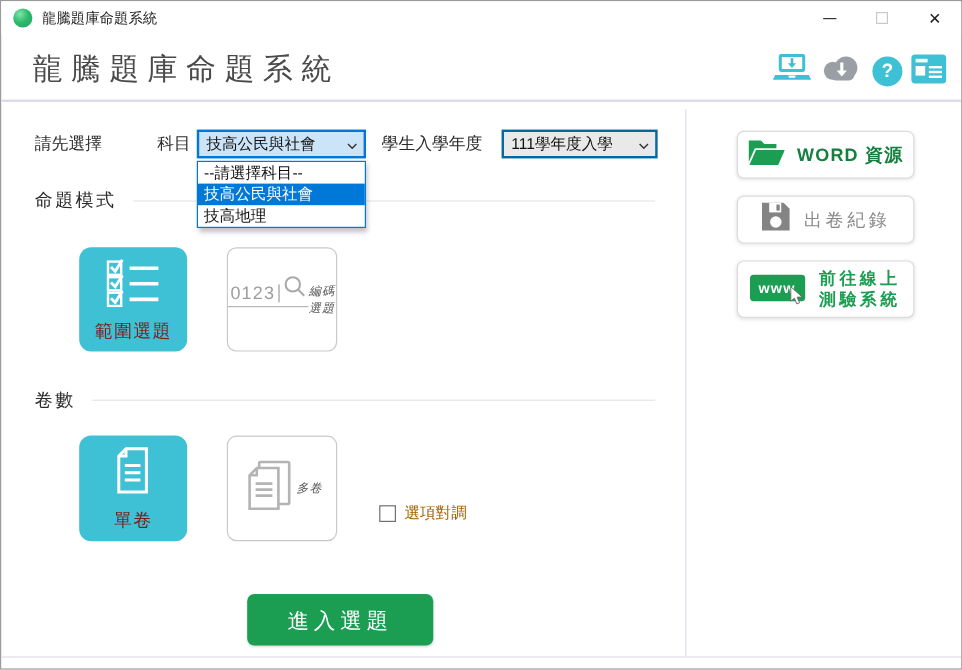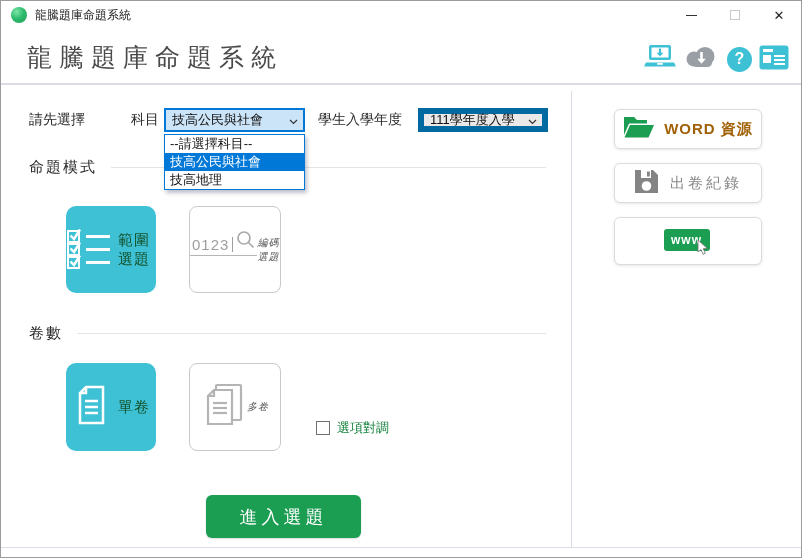--- a/index.html
+++ b/index.html
@@ -37,66 +37,66 @@
   
   .row-selects { position:absolute; top:24px; left:28px; display:flex; align-items:center; height:24px; }
   .lbl { font-size:14px; color:#2b2b2b; white-space:nowrap; }
   .prompt { margin-right:46px; }
   .subject-label { margin-right:5px; }
   .year-label { margin:0 16px 0 13px; }
   .sel { height:24px; display:flex; align-items:center; font-size:13px; color:#111;
          padding:0 5px 0 6px; white-space:nowrap; }
   .sel .chev { margin-left:auto; }
   .sel-subject { width:141px; background:#cce4f7; border:2px solid #0078d7; position:relative; }
-  .sel-year { width:130px; background:#e9e9e9; border:6px solid #0369a1; }
+  .sel-year { width:130px; background:#e9e9e9; border:2px solid #0369a1; }
 
   .dropdown { position:absolute; left:-2px; top:24px; width:141px; background:#fff;
               border:1px solid #0078d7; box-shadow:2px 3px 4px rgba(0,0,60,.25); z-index:30; }
   .dd-item { height:18px; line-height:18px; font-size:13px; color:#111; padding:0 5px; }
   .dd-item.selected { background:#0078d7; color:#fff; }
 
   
   .section-hdr { position:absolute; left:28px; right:25px; display:flex; align-items:center; }
   .sec1 { top:74px; } .sec2 { top:240px; }
   .section-title { font-size:15px; color:#2b2b2b; letter-spacing:2px; margin-right:14px; white-space:nowrap; }
   .section-line { flex:1; border-top:1px solid #e4e4e4; }
 
   
   .modes { position:absolute; top:122px; left:65px; display:flex; gap:33px; }
   .counts { position:absolute; top:279px; left:65px; display:flex; align-items:flex-end; }
-  .tile { width:90px; height:87px; border-radius:10px; background:#3ec0d5; color:#14532d;
-          display:flex; flex-direction:row; align-items:center; justify-content:center; gap:6px; }
+  .tile { width:90px; height:87px; border-radius:10px; background:#3ec0d5; color:#7f1d1d;
+          display:flex; flex-direction:column; align-items:center; justify-content:center; gap:6px; }
   .tile-label { font-size:15px; letter-spacing:1px; }
   .card { width:92px; height:87px; border-radius:8px; background:#fff; border:1px solid #c9c9c9;
           display:flex; flex-direction:row; align-items:center; justify-content:center; }
   .tile-tall { height:88px; }
   .code-field { display:flex; align-items:flex-end; gap:3px; border-bottom:1px solid #b5b5b5;
                 padding:0 2px 2px 2px; margin-bottom:14px; }
   .code-text { font-size:15px; color:#9e9e9e; letter-spacing:1px; }
   .caret { width:1px; height:15px; background:#9e9e9e; margin-bottom:1px; }
   .card-label { font-size:10px; color:#555; letter-spacing:1px;font-style:italic; }
   .multi-gap { margin-left:33px; }
 
   .checkbox-group { display:flex; align-items:center; margin-left:35px; margin-bottom:14px; gap:7px; }
   .checkbox { width:14px; height:14px; border:1.5px solid #707070; background:#fff; }
-  .checkbox-label { font-size:13px; color:#15803d; }
+  .checkbox-label { font-size:13px; color:#a16207; }
 
   
   .submit-btn { position:absolute; top:411px; left:205px; width:155px; height:43px;
                 background:#1b9d52; border:none; border-radius:6px; color:#fff; font-size:18px;
                 letter-spacing:4px; display:flex; align-items:center; justify-content:center;
                 font-family:inherit; box-shadow:0 1px 2px rgba(0,0,0,.15); }
 
   
   .sidebar { position:absolute; left:571px; top:83px; width:231px; height:463px; padding-top:25px; }
   .side-btn { width:148px; margin:0 auto 14px auto; background:#fff; border:1px solid #dcdcdc;
               border-radius:6px; box-shadow:0 1px 3px rgba(0,0,0,.10); height:40px;
               display:flex; align-items:center; justify-content:center; gap:10px; }
   .side-btn.tall { height:48px; }
-  .green-text { color:#a16207; font-size:15px; font-weight:bold; letter-spacing:1px; white-space:nowrap; }
+  .green-text { color:#15803d; font-size:15px; font-weight:bold; letter-spacing:1px; white-space:nowrap; }
   .gray-text { color:#8a8a8a; font-size:15px; letter-spacing:3px; white-space:nowrap; }
   .online-text { color:#1b9d52; font-size:14px; font-weight:bold; letter-spacing:3px; line-height:1.25; }
   .www-wrap { position:relative; width:48px; height:24px; }
   .www-badge { width:46px; height:22px; background:#1b9d52; border-radius:3px; color:#fff;
                font-size:12px; font-weight:bold; display:flex; align-items:center; justify-content:center;
                letter-spacing:1px; }
   .cursor-arrow { position:absolute; right:2px; bottom:-6px; }
 </style>
 </head>
 <body>
@@ -302,17 +302,21 @@
 
     <div class="side-btn tall">
       <span class="www-wrap">
         <span class="www-badge">www</span>
         <span class="cursor-arrow">
           <svg width="13" height="15" viewBox="0 0 13 15">
             <polygon points="1,0 1,12 4,9.5 6,14.3 8.3,13.3 6.3,8.7 10.5,8.5" fill="#fff" stroke="#6b6b6b" stroke-width="0.8"></polygon>
           </svg>
         </span>
       </span>
+      <span class="online-text">
+        <div>前往線上</div>
+        <div>測驗系統</div>
+      </span>
     </div>
   </div>
 
   <div class="hr-bottom"></div>
 </div>
 
 </body></html>

